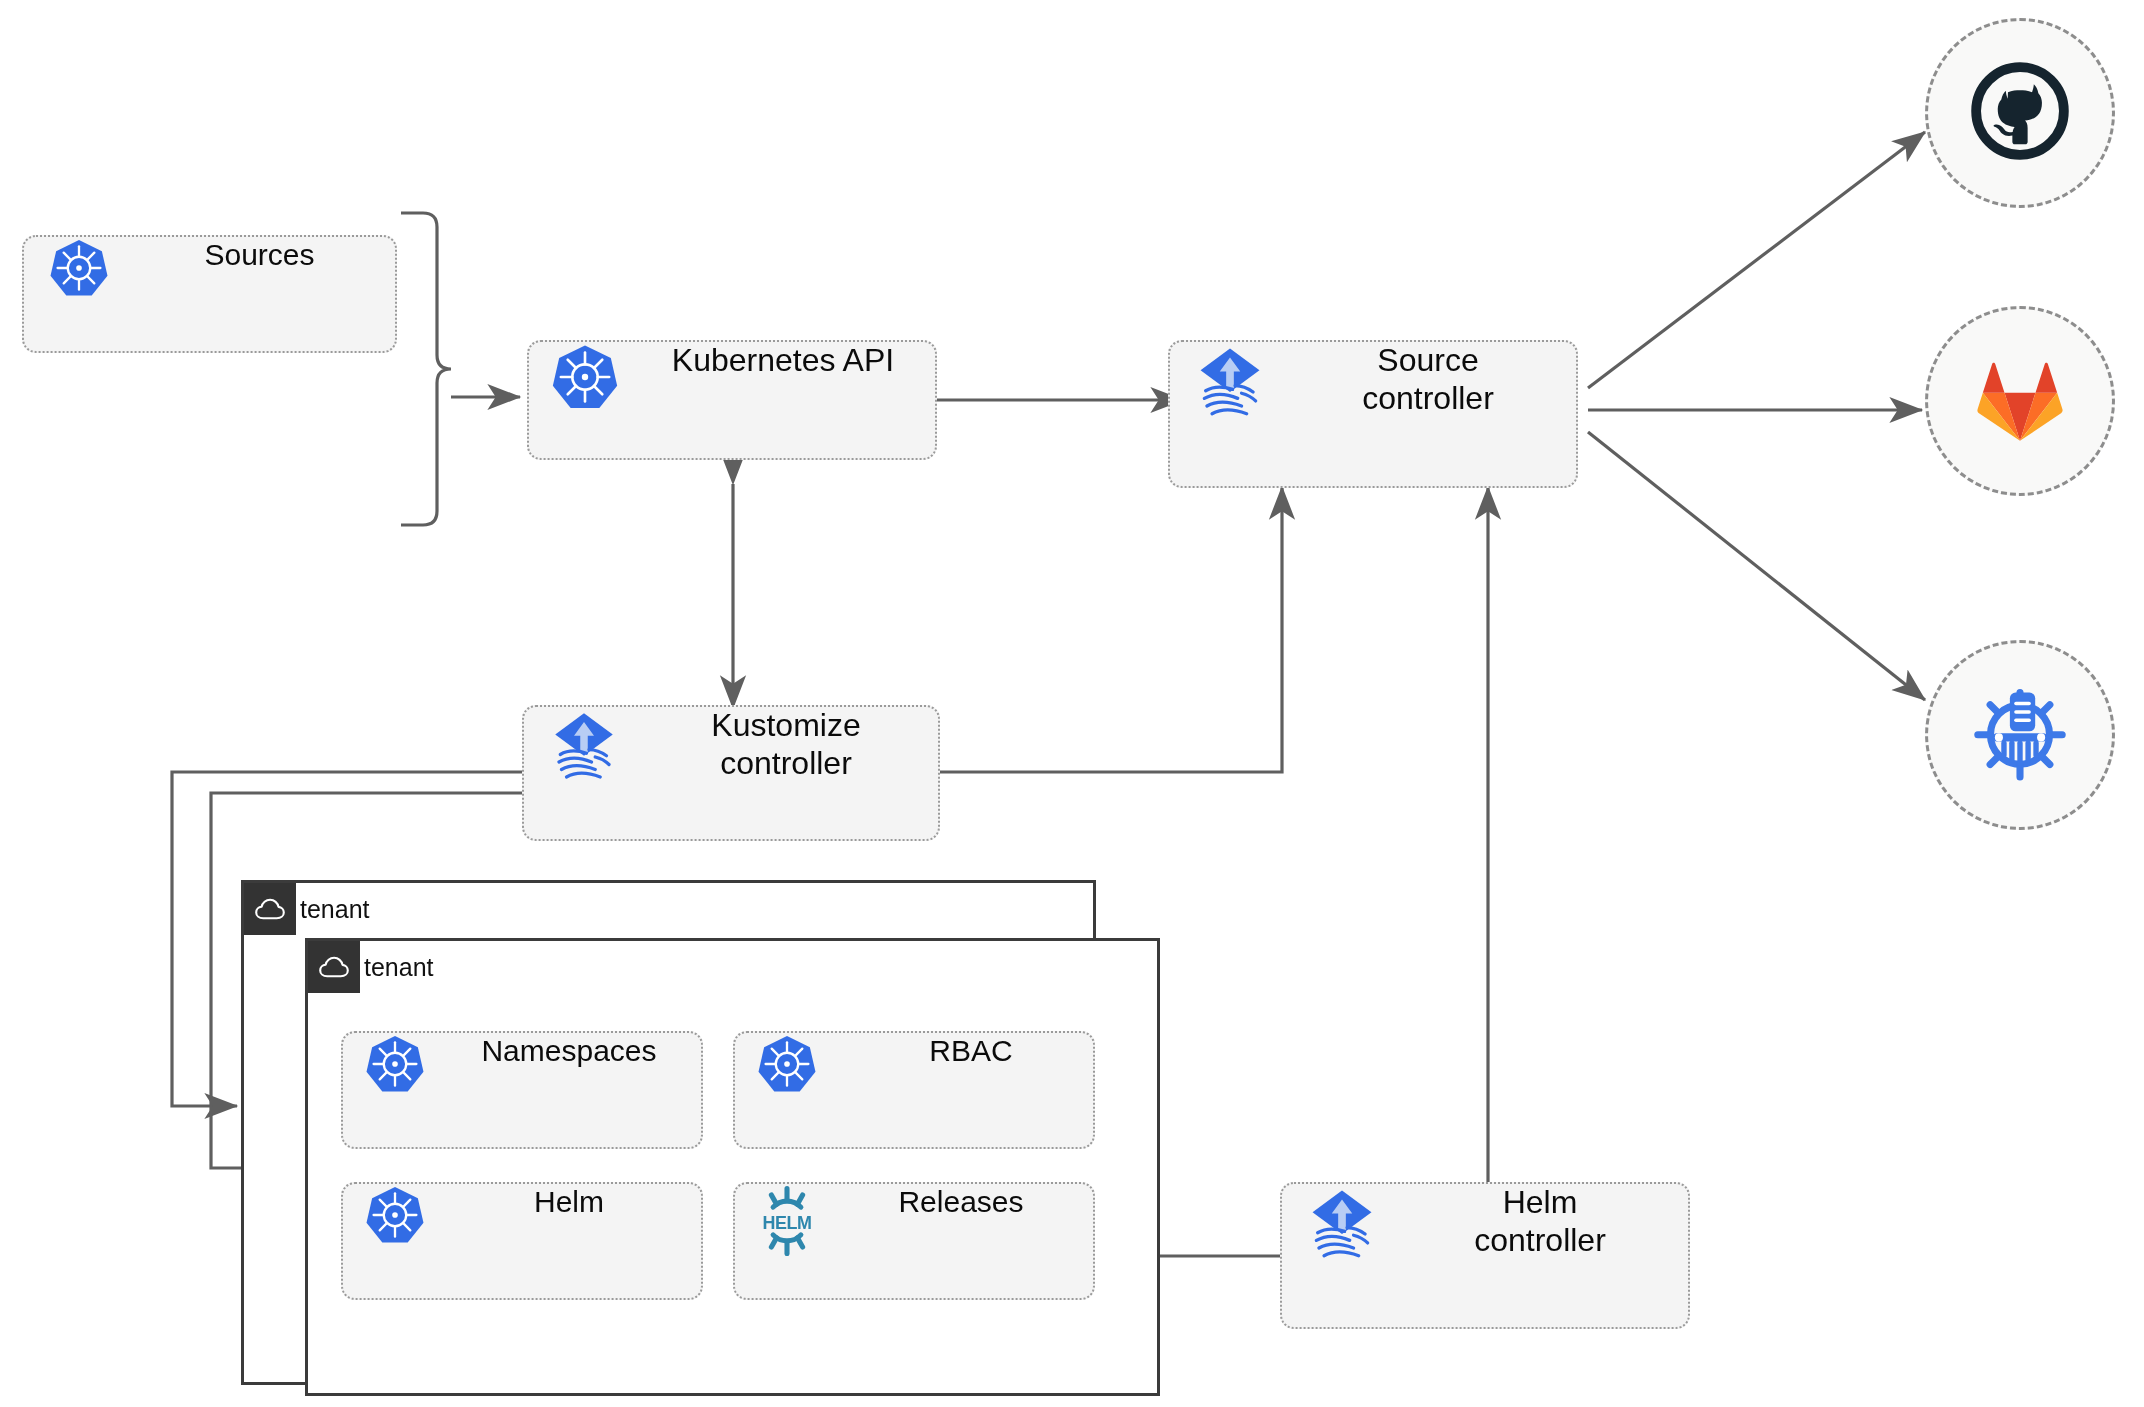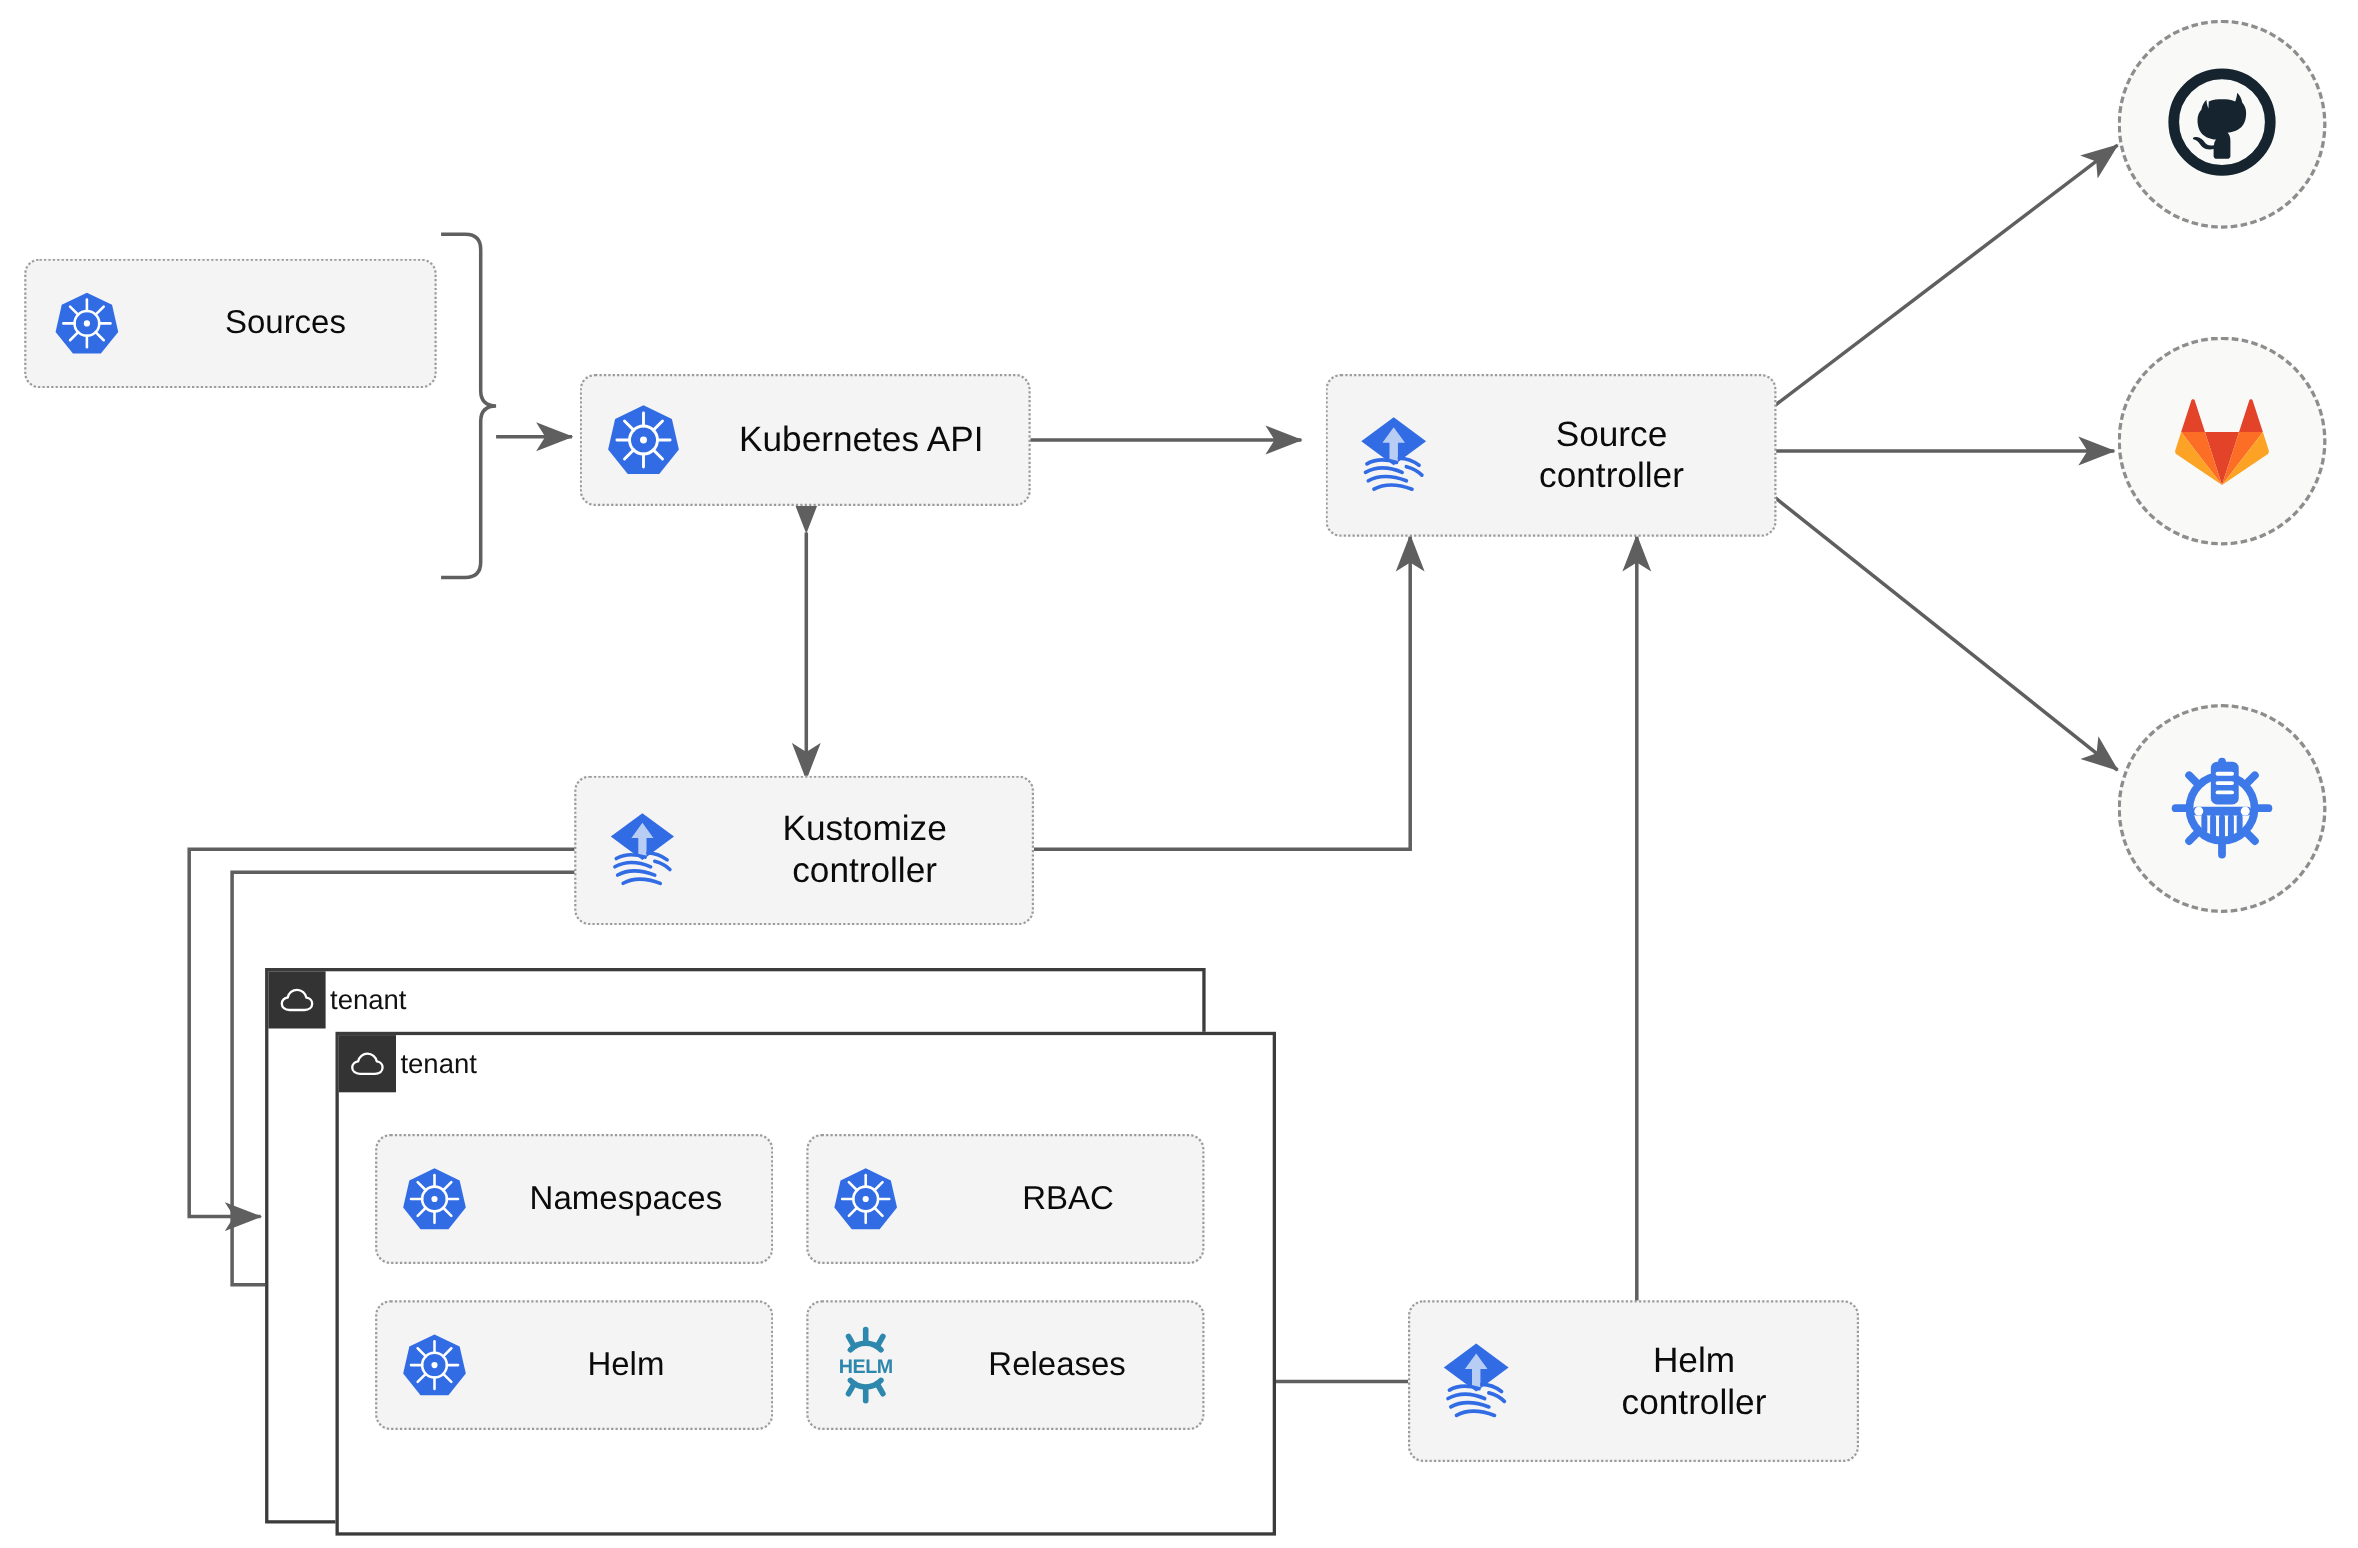--- a/index.html
+++ b/index.html
@@ -7,21 +7,21 @@
   #stage{position:relative;width:2144px;height:1407px;overflow:hidden;background:#fff;}
 
   
   .node{
     position:absolute;
     background:#f4f4f4;
     border:2.5px dotted #9a9a9a;
     border-radius:14px;
     box-sizing:border-box;
     display:flex;
-    align-items:center;
+    align-items:flex-start;
     z-index:6;
   }
   .node .ico{flex:0 0 auto;display:flex;align-items:center;justify-content:center;}
   .node .lbl{
     flex:1 1 auto;
     text-align:center;
     color:#0b0b0b;
     line-height:1.18;
     white-space:pre-line;
     padding-right:10px;
@@ -171,21 +171,21 @@
           <line x1="16.2" y1="16.2" x2="23.8" y2="23.8"></line>
           <line x1="40.2" y1="40.2" x2="47.8" y2="47.8"></line>
           <line x1="47.8" y1="16.2" x2="40.2" y2="23.8"></line>
           <line x1="23.8" y1="40.2" x2="16.2" y2="47.8"></line>
         </g>
       </svg>
     </div>
     <div class="lbl" style="font-size:32px;">Kubernetes API</div>
   </div>
 
-  <div class="node" style="left:1205px; top:340px; width:410px; height:148px;">
+  <div class="node" style="left:1168px; top:340px; width:410px; height:148px;">
     <div class="ico" style="width:120px;">
       <svg width="82" height="82" viewBox="0 0 64 64">
         <path d="M32,5 L55,22 L32,39 L9,22 Z" fill="#326ce5"></path>
         <path d="M32,12 L40,23 L35,23 L35,36 L29,36 L29,23 L24,23 Z" fill="#b8cdf4"></path>
         <g stroke="#326ce5" stroke-width="2.6" fill="none" stroke-linecap="round">
           <path d="M13,38 C20,34 28,35 34,37"></path>
           <path d="M12,44 C21,39 31,41 38,44"></path>
           <path d="M14,50 C23,45 33,47 41,50"></path>
           <path d="M18,56 C27,51 37,53 45,56"></path>
           <path d="M36,34 C41,34 46,36 50,39"></path>

